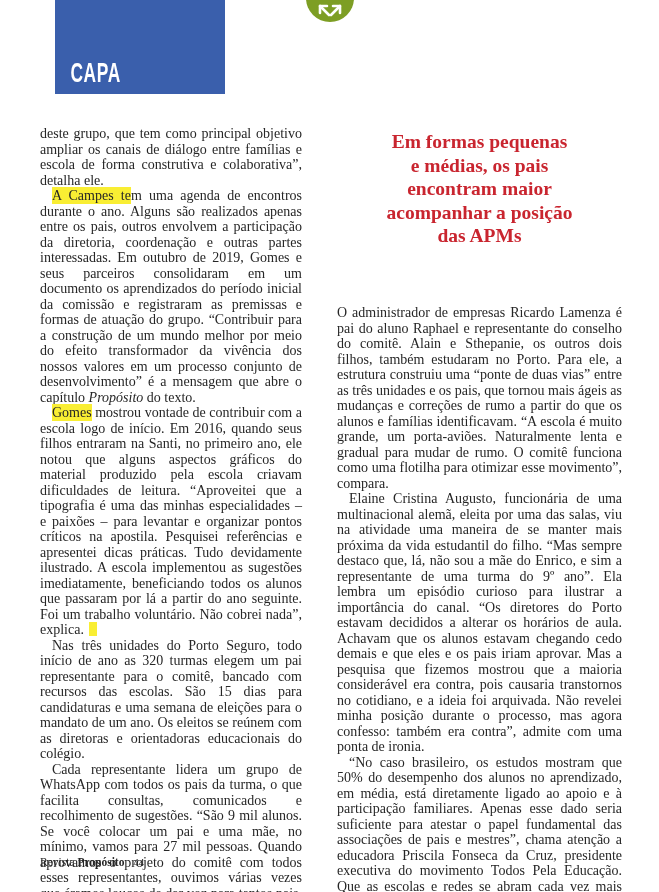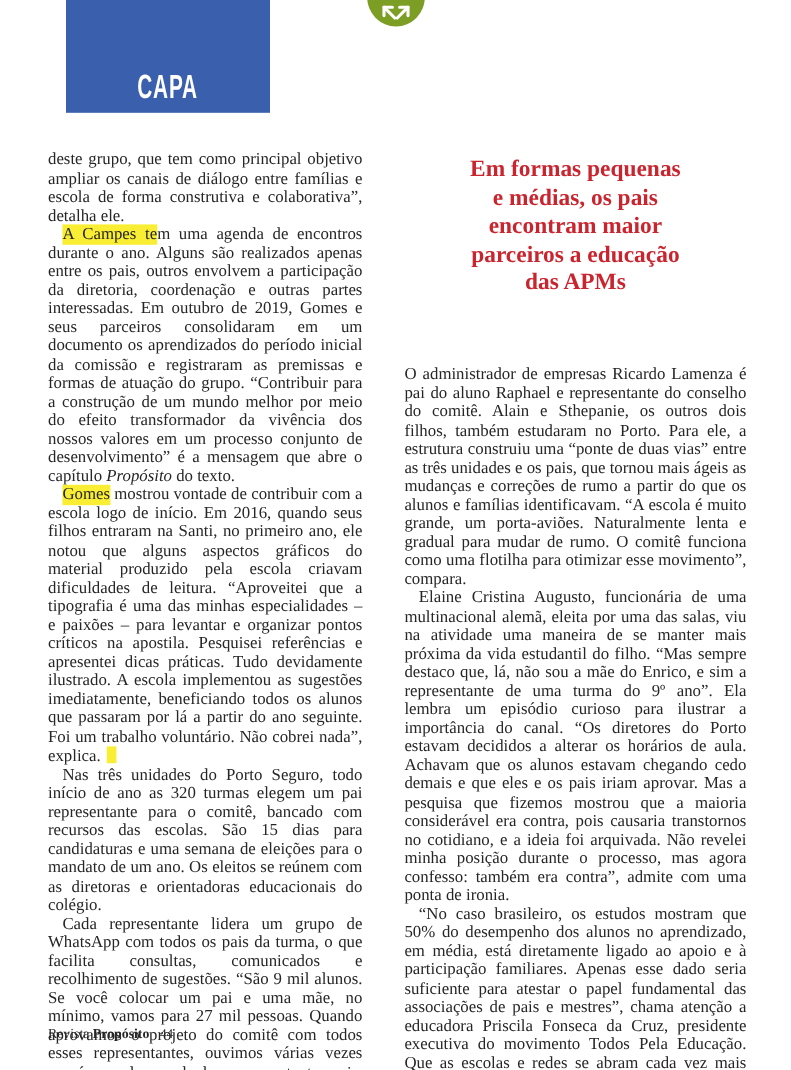--- a/index.html
+++ b/index.html
@@ -5,21 +5,21 @@
   html,body{margin:0;padding:0;}
   body{
     width:659px;height:892px;background:#ffffff;position:relative;overflow:hidden;
     font-family:"Liberation Serif","DejaVu Serif",serif;color:#262626;
   }
   .page{position:absolute;inset:0;}
 
   
   .capa-block{
     position:absolute;left:55px;top:0;width:170px;height:94px;
-    background:#3a5fac;display:flex;align-items:flex-end;justify-content:center;
+    background:#3a5fac;display:flex;align-items:flex-end;justify-content:flex-start;
   }
   .capa-label{
     color:#ffffff;font-family:"Liberation Sans","DejaVu Sans",sans-serif;
     font-weight:bold;font-size:28px;line-height:1;
     display:inline-block;transform:scaleX(0.62);transform-origin:center bottom;
     letter-spacing:1px;margin-bottom:7px;
   }
 
   
   .expand-btn{
@@ -77,21 +77,21 @@
     <p><span class="hl">A Campes te</span><span>m uma agenda de encontros durante o ano. Alguns são realizados apenas entre os pais, outros envolvem a participação da diretoria, coordenação e outras partes interessadas. Em outubro de 2019, Gomes e seus parceiros consolidaram em um documento os aprendizados do período inicial da comissão e registraram as premissas e formas de atuação do grupo. “Contribuir para a construção de um mundo melhor por meio do efeito transformador da vivência dos nossos valores em um processo conjunto de desenvolvimento” é a mensagem que abre o capítulo </span><span class="it">Propósito</span><span> do texto.</span></p>
     <p><span class="hl">Gomes</span><span> mostrou vontade de contribuir com a escola logo de início. Em 2016, quando seus filhos entraram na Santi, no primeiro ano, ele notou que alguns aspectos gráficos do material produzido pela escola criavam dificuldades de leitura. “Aproveitei que a tipografia é uma das minhas especialidades – e paixões – para levantar e organizar pontos críticos na apostila. Pesquisei referências e apresentei dicas práticas. Tudo devidamente ilustrado. A escola implementou as sugestões imediatamente, beneficiando todos os alunos que passaram por lá a partir do ano seguinte. Foi um trabalho voluntário. Não cobrei nada”, explica.</span><span class="hl-mark"></span></p>
     <p>Nas três unidades do Porto Seguro, todo início de ano as 320 turmas elegem um pai representante para o comitê, bancado com recursos das escolas. São 15 dias para candidaturas e uma semana de eleições para o mandato de um ano. Os eleitos se reúnem com as diretoras e orientadoras educacionais do colégio.</p>
     <p>Cada representante lidera um grupo de WhatsApp com todos os pais da turma, o que facilita consultas, comunicados e recolhimento de sugestões. “São 9 mil alunos. Se você colocar um pai e uma mãe, no mínimo, vamos para 27 mil pessoas. Quando aprovamos o projeto do comitê com todos esses representantes, ouvimos várias vezes que éramos loucos de dar voz para tantos pais. Mas o fato é que a estrutura funciona. As famílias abraçaram e confiam no projeto. Trazem para nós o que está ou não funcionando em casa com muito mais rapidez e eficiência. Hoje, estamos apaixonados pelo comitê”, comemora a pedagoga e escritora Silmara Rascalha Casadei, doutora em Educação pela PUC-SP e diretora geral pedagógica do Porto Seguro.</p>
   </div>
 
   <div class="headline">
     <div>Em formas pequenas</div>
     <div>e médias, os pais</div>
     <div>encontram maior</div>
-    <div>parceiros a educação</div>
+    <div>acompanhar a posição</div>
     <div>das APMs</div>
   </div>
 
   <div class="col right-col">
     <p class="noindent">O administrador de empresas Ricardo Lamenza é pai do aluno Raphael e representante do conselho do comitê. Alain e Sthepanie, os outros dois filhos, também estudaram no Porto. Para ele, a estrutura construiu uma “ponte de duas vias” entre as três unidades e os pais, que tornou mais ágeis as mudanças e correções de rumo a partir do que os alunos e famílias identificavam. “A escola é muito grande, um porta-aviões. Naturalmente lenta e gradual para mudar de rumo. O comitê funciona como uma flotilha para otimizar esse movimento”, compara.</p>
     <p>Elaine Cristina Augusto, funcionária de uma multinacional alemã, eleita por uma das salas, viu na atividade uma maneira de se manter mais próxima da vida estudantil do filho. “Mas sempre destaco que, lá, não sou a mãe do Enrico, e sim a representante de uma turma do 9º ano”. Ela lembra um episódio curioso para ilustrar a importância do canal. “Os diretores do Porto estavam decididos a alterar os horários de aula. Achavam que os alunos estavam chegando cedo demais e que eles e os pais iriam aprovar. Mas a pesquisa que fizemos mostrou que a maioria considerável era contra, pois causaria transtornos no cotidiano, e a ideia foi arquivada. Não revelei minha posição durante o processo, mas agora confesso: também era contra”, admite com uma ponta de ironia.</p>
     <p>“No caso brasileiro, os estudos mostram que 50% do desempenho dos alunos no aprendizado, em média, está diretamente ligado ao apoio e à participação familiares. Apenas esse dado seria suficiente para atestar o papel fundamental das associações de pais e mestres”, chama atenção a educadora Priscila Fonseca da Cruz, presidente executiva do movimento Todos Pela Educação. Que as escolas e redes se abram cada vez mais para elas.</p>
   </div>
 
   <div class="footer">

